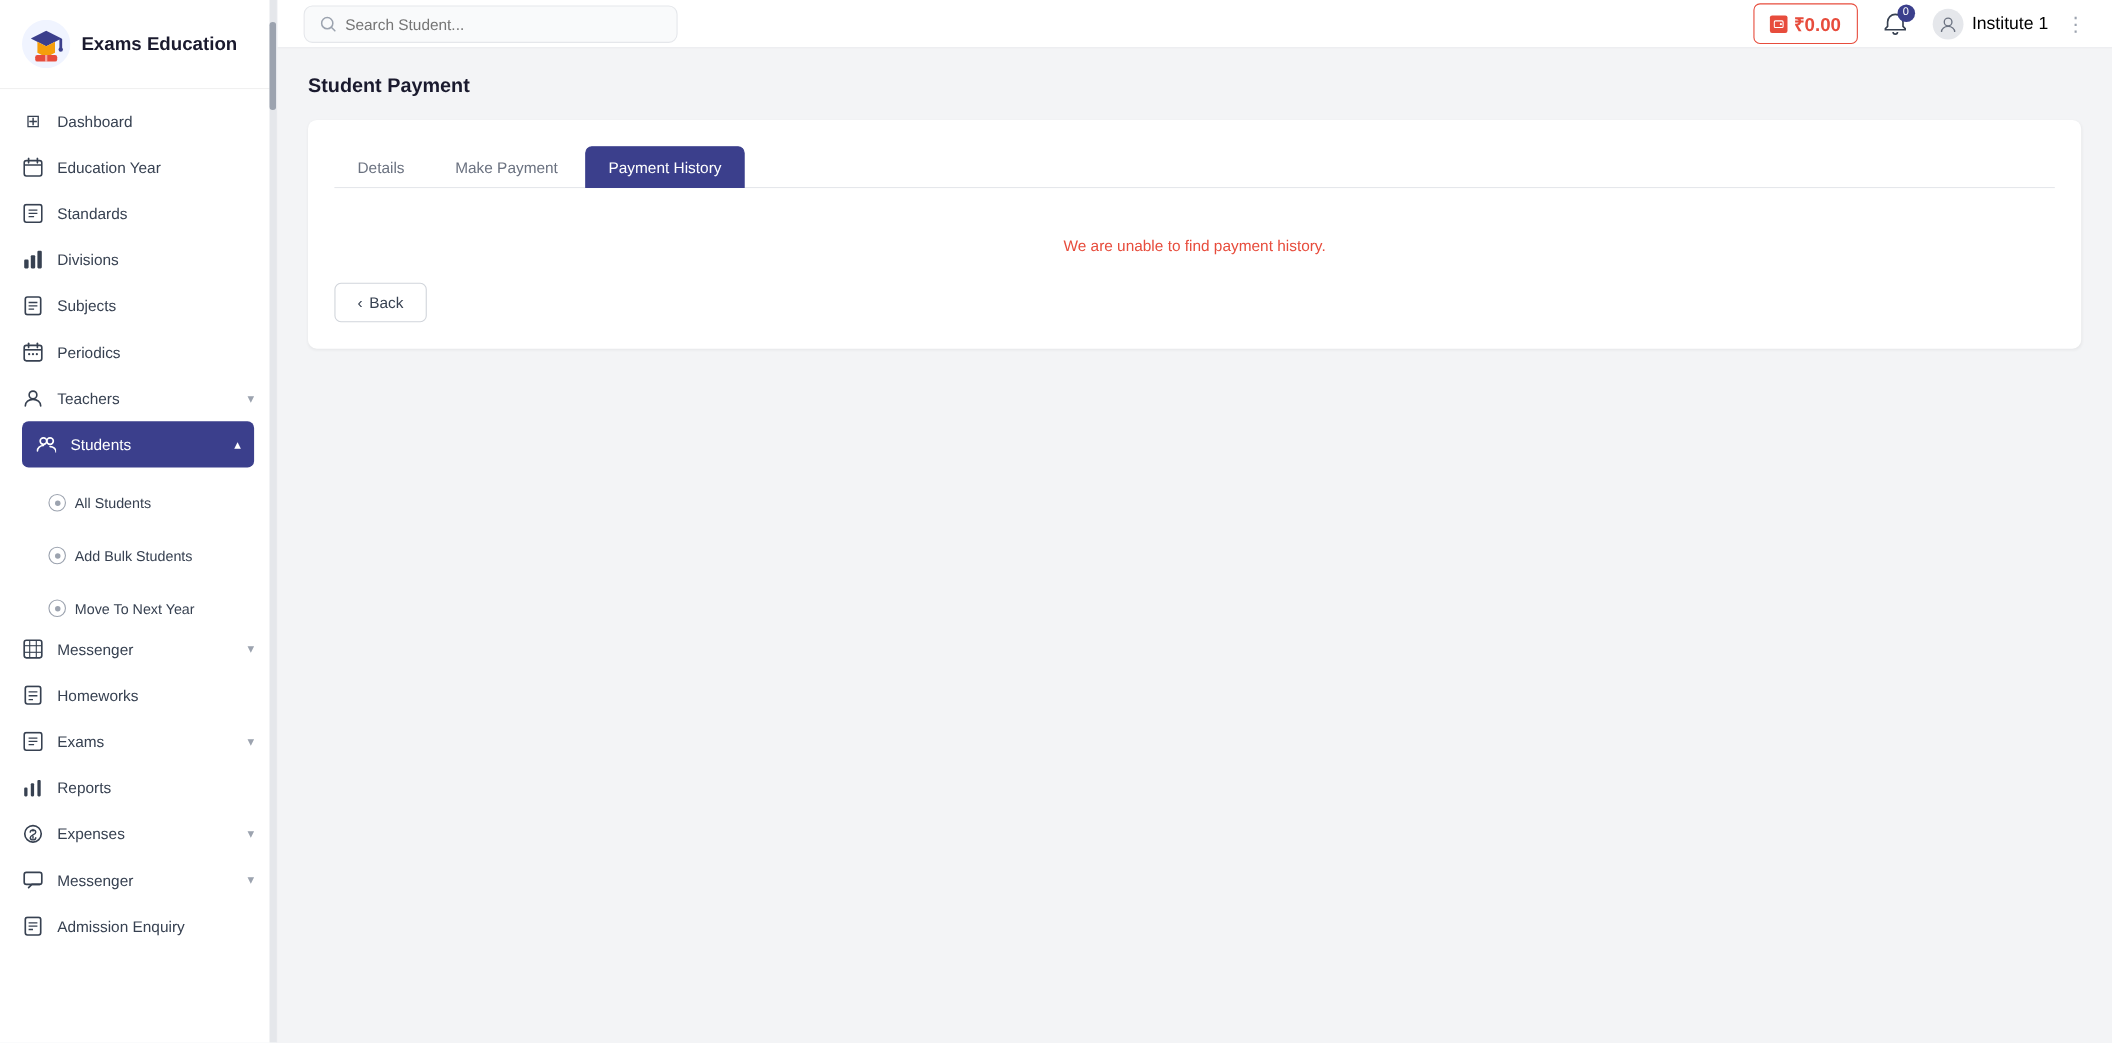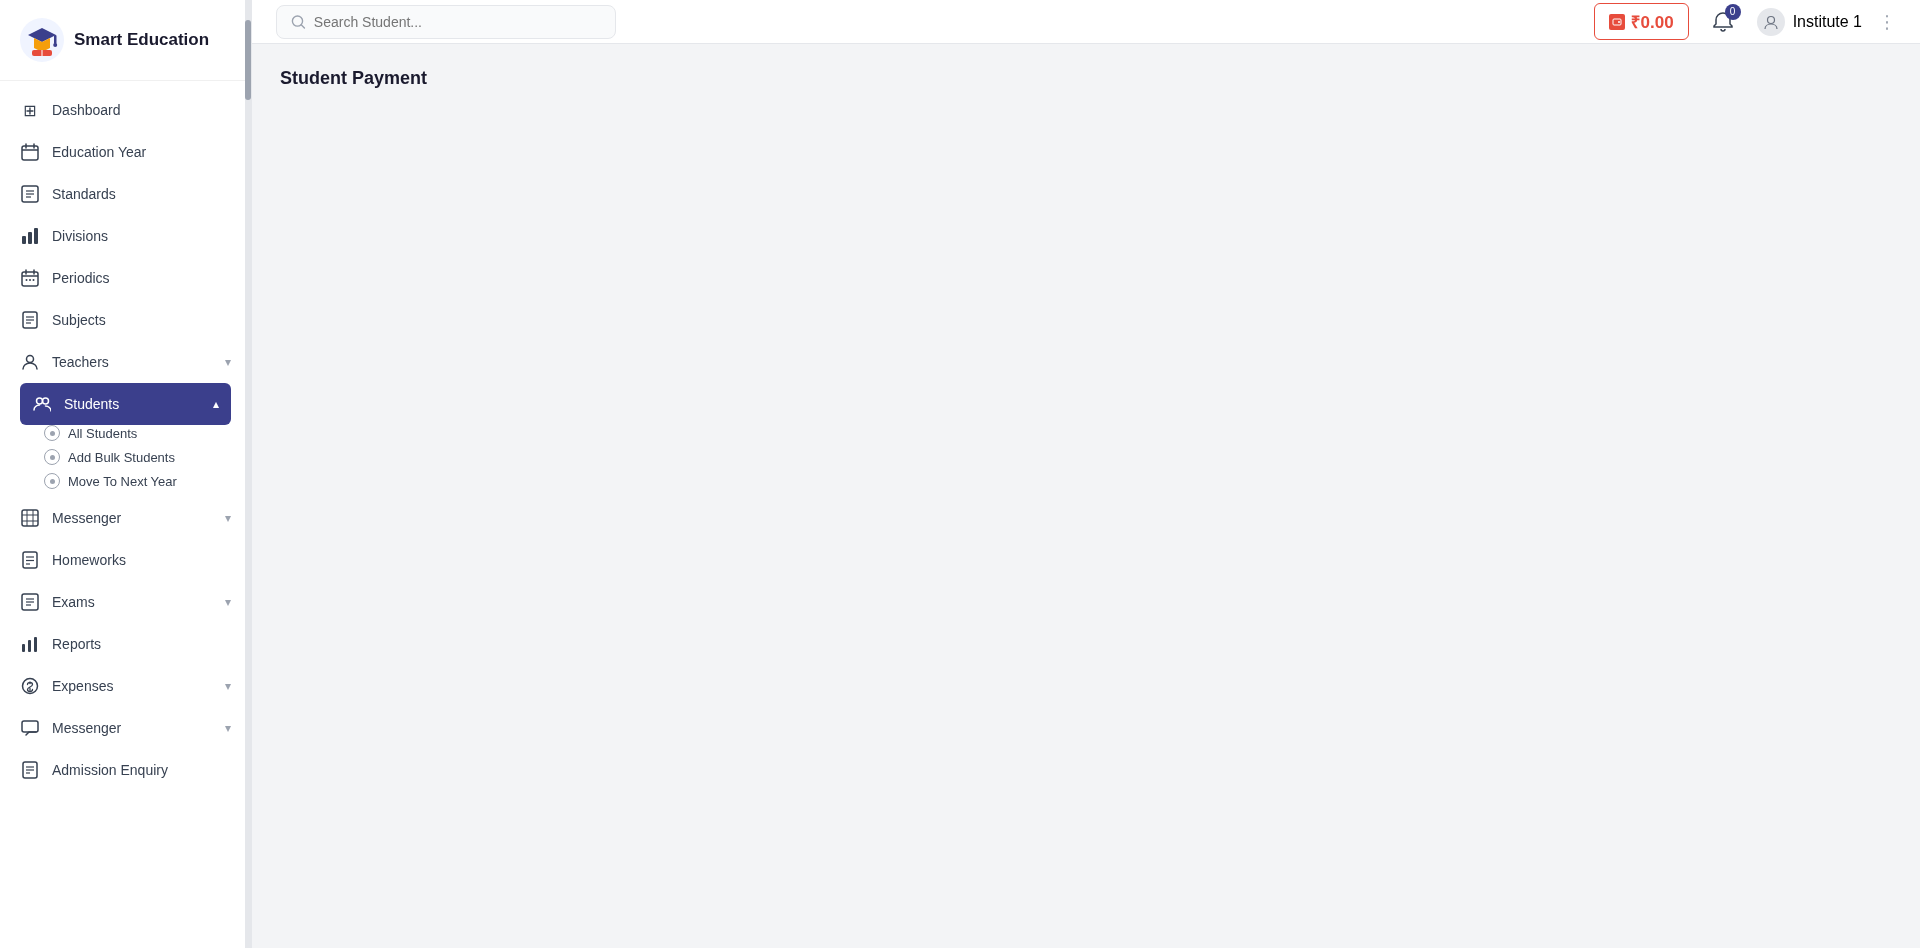--- a/index.html
+++ b/index.html
@@ -72,21 +72,21 @@
       color: #9ca3af;
     }
     .nav-item.active .chevron { color: #fff; }
     .sub-nav {
       padding-left: 44px;
     }
     .sub-nav-item {
       display: flex;
       align-items: center;
       gap: 8px;
-      padding: 0 20px 8px 0;
+      padding: 24px 20px 8px 0;
       cursor: pointer;
       color: #374151;
       font-size: 13px;
     }
     .sub-nav-item .sub-dot {
       width: 16px;
       height: 16px;
       border: 1.5px solid #9ca3af;
       border-radius: 50%;
       display: flex;
@@ -300,21 +300,21 @@
       <circle cx="22" cy="22" r="22" fill="#f0f4ff"></circle>
 
       <polygon points="22,10 8,17 22,24 36,17" fill="#3b3f8c"></polygon>
       <polygon points="14,20 14,30 22,34 30,30 30,20 22,24" fill="#f59e0b"></polygon>
       <rect x="34" y="17" width="2.5" height="9" fill="#3b3f8c" rx="1"></rect>
       <circle cx="35.2" cy="27" r="2" fill="#3b3f8c"></circle>
 
       <rect x="12" y="32" width="20" height="6" rx="2" fill="#e74c3c"></rect>
       <rect x="21" y="32" width="2" height="6" fill="#fff" opacity="0.5"></rect>
     </svg>
-    <span class="sidebar-title">Smart Education</span>
+    <span class="sidebar-title">Exams Education</span>
   </div>
 
   <nav class="sidebar-nav">
 
     <div class="nav-item">
       <span class="nav-icon">⊞</span>
       <span>Dashboard</span>
     </div>
 
     <div class="nav-item">
@@ -343,47 +343,47 @@
 
     <div class="nav-item">
       <span class="nav-icon">
         <svg width="18" height="18" viewBox="0 0 18 18" fill="none">
             <rect x="1" y="9" width="4" height="8" rx="1" fill="#374151"></rect>
             <rect x="7" y="5" width="4" height="12" rx="1" fill="#374151"></rect>
             <rect x="13" y="1" width="4" height="16" rx="1" fill="#374151"></rect>
           </svg>
       </span>
       <span>Divisions</span>
+    </div>
+
+    <div class="nav-item">
+      <span class="nav-icon">
+        <svg width="18" height="18" viewBox="0 0 18 18" fill="none">
+            <rect x="2" y="1" width="14" height="16" rx="2" stroke="#374151" stroke-width="1.5"></rect>
+            <line x1="5" y1="6" x2="13" y2="6" stroke="#374151" stroke-width="1.2"></line>
+            <line x1="5" y1="9" x2="13" y2="9" stroke="#374151" stroke-width="1.2"></line>
+            <line x1="5" y1="12" x2="10" y2="12" stroke="#374151" stroke-width="1.2"></line>
+          </svg>
+      </span>
+      <span>Subjects</span>
     </div>
 
     <div class="nav-item">
       <span class="nav-icon">
         <svg width="18" height="18" viewBox="0 0 18 18" fill="none">
             <rect x="1" y="3" width="16" height="14" rx="2" stroke="#374151" stroke-width="1.5"></rect>
             <line x1="5" y1="1" x2="5" y2="5" stroke="#374151" stroke-width="1.5" stroke-linecap="round"></line>
             <line x1="13" y1="1" x2="13" y2="5" stroke="#374151" stroke-width="1.5" stroke-linecap="round"></line>
             <line x1="1" y1="7" x2="17" y2="7" stroke="#374151" stroke-width="1.5"></line>
             <circle cx="5.5" cy="11" r="1" fill="#374151"></circle>
             <circle cx="9" cy="11" r="1" fill="#374151"></circle>
             <circle cx="12.5" cy="11" r="1" fill="#374151"></circle>
           </svg>
       </span>
       <span>Periodics</span>
-    </div>
-
-    <div class="nav-item">
-      <span class="nav-icon">
-        <svg width="18" height="18" viewBox="0 0 18 18" fill="none">
-            <rect x="2" y="1" width="14" height="16" rx="2" stroke="#374151" stroke-width="1.5"></rect>
-            <line x1="5" y1="6" x2="13" y2="6" stroke="#374151" stroke-width="1.2"></line>
-            <line x1="5" y1="9" x2="13" y2="9" stroke="#374151" stroke-width="1.2"></line>
-            <line x1="5" y1="12" x2="10" y2="12" stroke="#374151" stroke-width="1.2"></line>
-          </svg>
-      </span>
-      <span>Subjects</span>
     </div>
 
     <div class="nav-item">
       <span class="nav-icon">
         <svg width="18" height="18" viewBox="0 0 18 18" fill="none">
             <circle cx="9" cy="6" r="3.5" stroke="#374151" stroke-width="1.5"></circle>
             <path d="M2 16c0-3.314 3.134-6 7-6s7 2.686 7 6" stroke="#374151" stroke-width="1.5" stroke-linecap="round"></path>
           </svg>
       </span>
       <span>Teachers</span>
@@ -544,14 +544,29 @@
         </div>
         <span>Institute 1</span>
       </div>
       <span class="more-btn">⋮</span>
     </div>
   </div>
 
   <div class="content">
     <h1 class="page-title">Student Payment</h1>
 
+    <div class="card">
+
+      <div class="tabs">
+        <div class="tab">Details</div>
+        <div class="tab">Make Payment</div>
+        <div class="tab active">Payment History</div>
+      </div>
+
+      <div class="empty-message">We are unable to find payment history.</div>
+
+      <button class="back-btn">
+        <span>‹</span>
+        <span>Back</span>
+      </button>
+    </div>
   </div>
 </div>
 
 </body></html>

